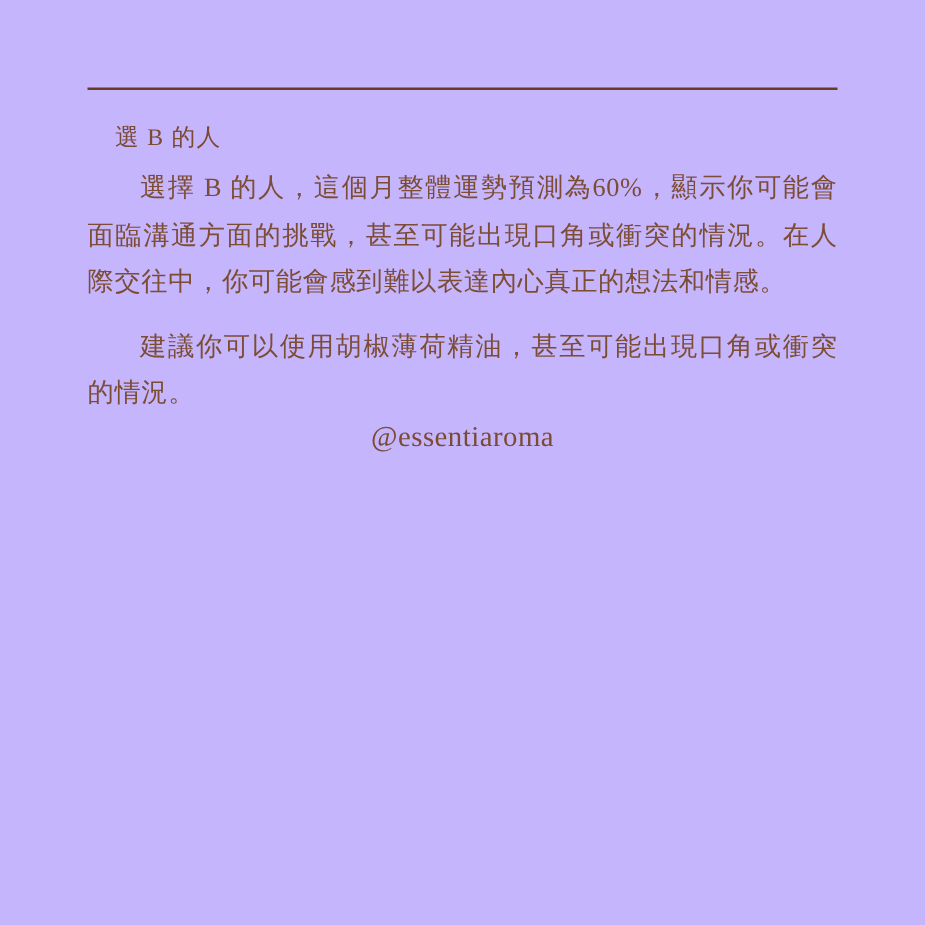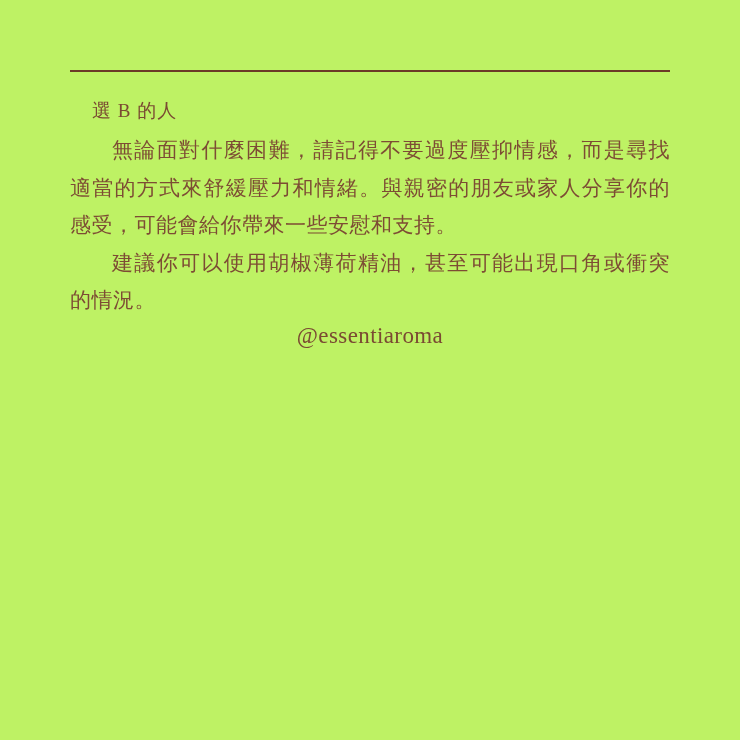--- a/index.html
+++ b/index.html
@@ -11,21 +11,21 @@
     height: 740px;
     background: #f7ece3;
     font-family: "Liberation Serif", serif;
     overflow: hidden;
   }
   .page {
     position: relative;
     width: 740px;
     height: 740px;
     box-sizing: border-box;
-    background: #bef264;
+    background: #c4b5fd;
   }
   .rule {
     position: absolute;
     left: 70px;
     top: 70px;
     width: 600px;
     height: 0;
     border-top: 2px solid #6b3a27;
   }
   .content {
@@ -68,23 +68,23 @@
 <body>
 
 <div class="page">
 
   <div class="rule"></div>
 
   <div class="content">
 
     <h1 class="heading">選 B 的人</h1>
 
+    <p class="para">選擇 B 的人，這個月整體運勢預測為60%，顯示你可能會面臨溝通方面的挑戰，甚至可能出現口角或衝突的情況。在人際交往中，你可能會感到難以表達內心真正的想法和情感。</p>
 
 
-    <p class="para tight">無論面對什麼困難，請記得不要過度壓抑情感，而是尋找適當的方式來舒緩壓力和情緒。與親密的朋友或家人分享你的感受，可能會給你帶來一些安慰和支持。</p>
 
     <p class="para tight">建議你可以使用胡椒薄荷精油，甚至可能出現口角或衝突的情況。</p>
 
     <div class="handle">@essentiaroma</div>
 
   </div>
 
 </div>
 
 </body></html>

